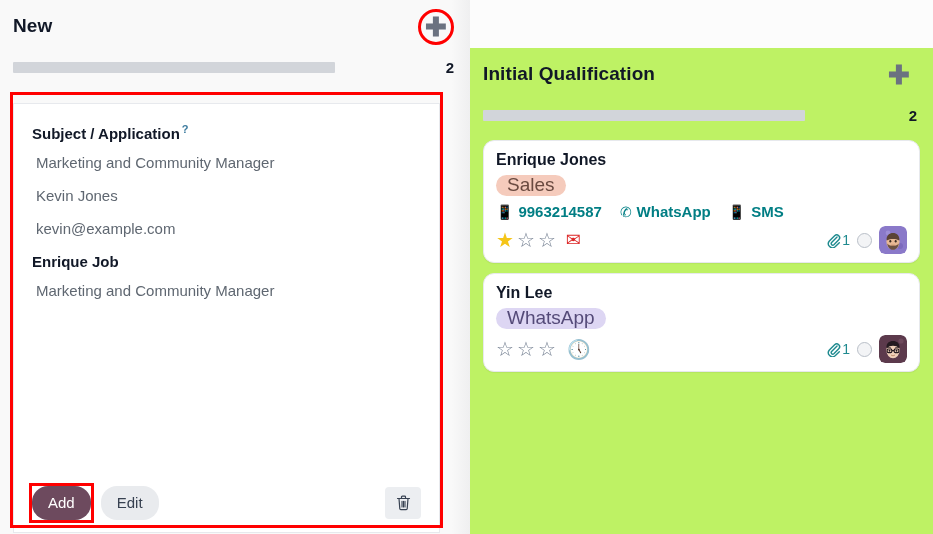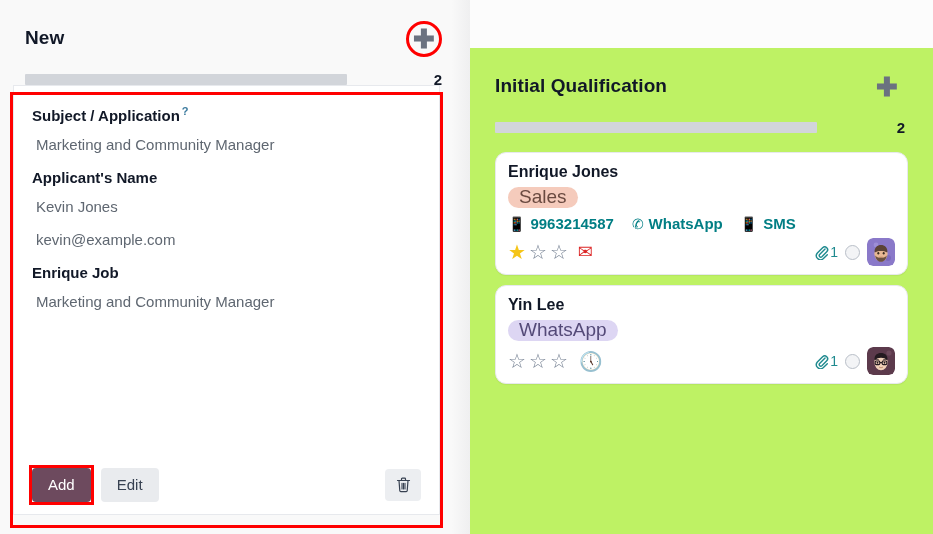--- a/index.html
+++ b/index.html
@@ -17,21 +17,21 @@
     width: 933px;
     height: 534px;
     display: flex;
     background: #fcfcfc;
   }
 
   
   .column {
     position: relative;
     height: 534px;
-    padding: 12px;
+    padding: 0;
     background: #f9f9f9;
   }
   .column-new {
     width: 470px;
     background: linear-gradient(to right, #f9f9f9 0%, #f9f9f9 96%, #efeff0 100%);
   }
   .column-iq {
     width: 463px;
     background: #bef264;
     margin-top: 48px;
@@ -116,21 +116,21 @@
     top: 92px;
     width: 433px;
     height: 436px;
     border: 3px solid #ff0000;
     pointer-events: none;
     z-index: 5;
   }
   .new-card {
     position: absolute;
     left: 13px;
-    top: 85px;
+    top: 103px;
     width: 427px;
     height: 430px;
     background: #ffffff;
     border: 1px solid #e7e9ed;
     padding: 16px 18px 0 18px;
   }
   .field-group { margin-bottom: 15px; }
   .field-label {
     font-size: 15px;
     font-weight: 700;
@@ -158,21 +158,21 @@
     left: 18px;
     right: 18px;
     bottom: 12px;
     display: flex;
     align-items: center;
   }
   .btn {
     font-family: "Liberation Sans", sans-serif;
     font-size: 15px;
     border: none;
-    border-radius: 4px;
+    border-radius: 16px;
     padding: 8px 16px;
     cursor: pointer;
     line-height: 18px;
   }
   .btn-primary {
     background: #6d4a5e;
     color: #ffffff;
     font-weight: 400;
   }
   .btn-secondary {
@@ -319,21 +319,20 @@
     <div class="new-card">
 
       <div class="field-group">
         <div class="field-label">
           <span>Subject / Application</span><span class="help-sup">?</span>
         </div>
         <div class="field-value">Marketing and Community Manager</div>
       </div>
 
       <div class="field-group">
-        <div class="field-label">Applicant's Name</div>
         <div class="field-value">Kevin Jones</div>
       </div>
 
       <div class="field-group">
         <div class="field-value">kevin@example.com</div>
       </div>
 
       <div class="field-group">
         <div class="field-label">Enrique Job</div>
         <div class="field-value">Marketing and Community Manager</div>

